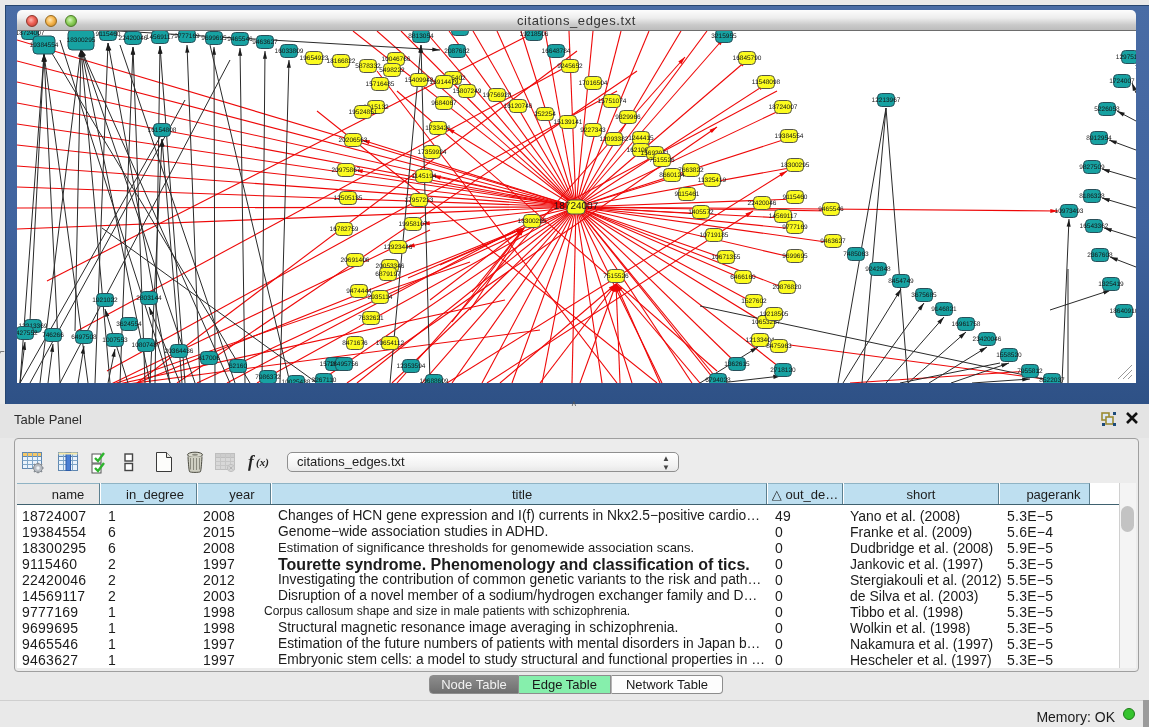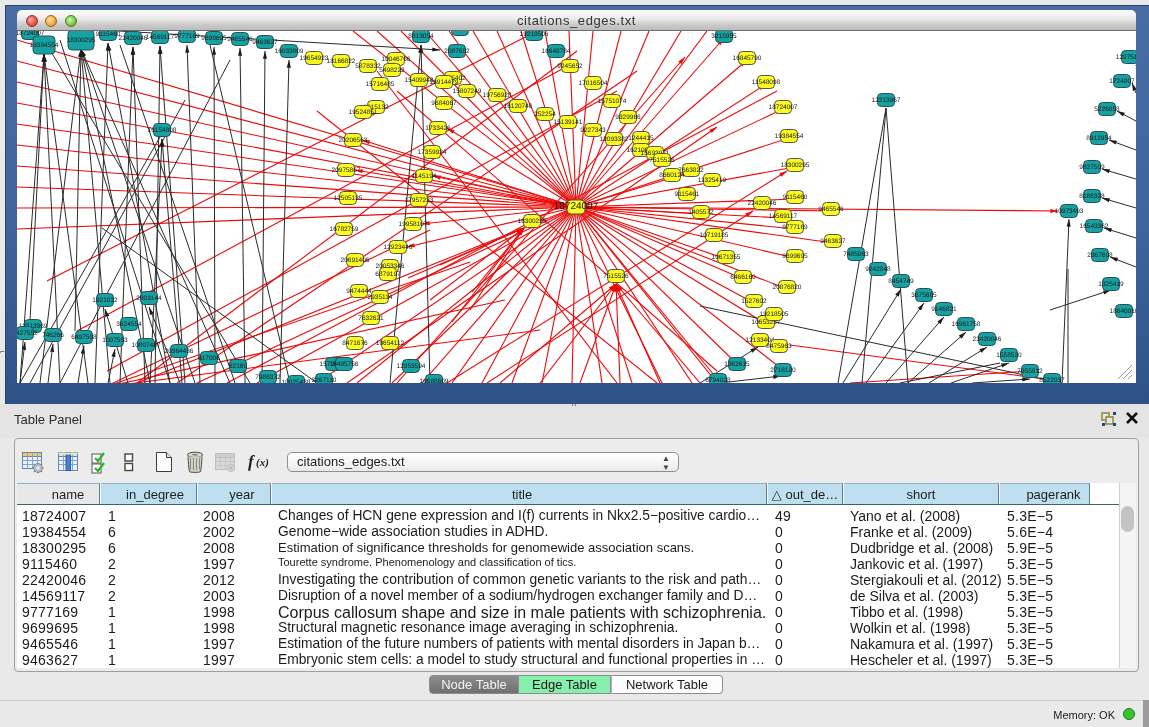--- a/index.html
+++ b/index.html
@@ -22,21 +22,21 @@
 .steppers { position:absolute; right:8px; top:1px; font-size:8px; color:#444; line-height:9px; text-align:center; }
 .thead { position:absolute; left:17px; top:483px; width:1119px; height:22px; background:#fff; }
 .hcell { position:absolute; top:483px; height:21px; border-right:1px solid #5c7f8f; border-top:1px solid #8fb3c4;
   font-size:13px; color:#1d1d1d; text-align:center; line-height:21px; }
 .tbody { position:absolute; left:17px; top:505px; width:1102px; height:163px; background:#fff; }
 .cell { position:absolute; font-size:14px; color:#1b1b1b; white-space:pre; }
 .sbar { position:absolute; left:1119px; top:483px; width:17px; height:185px; background:#f4f4f4; border-left:1px solid #d0d0d0; }
 .sthumb { position:absolute; left:1121px; top:506px; width:13px; height:26px; background:#c3c3c3; border-radius:7px; }
 .seg { position:absolute; top:675px; height:19px; font-size:13px; line-height:18px; text-align:center; border:1px solid #8d8d8d; }
 .statusbar { position:absolute; left:0; top:700px; width:1149px; height:27px; background:#e9e9e9; border-top:1px solid #cfcfcf; }
-.mem { position:absolute; right:34px; top:709px; font-size:11px; color:#1b1b1b; }
+.mem { position:absolute; right:34px; top:709px; font-size:14px; color:#1b1b1b; }
 .memdot { position:absolute; right:14px; top:708px; width:12px; height:12px; border-radius:50%; background:#35c32e; border:1px solid #1f7a1a; }
 </style></head><body>
 <div class="frame"></div>
 <div style="position:absolute;left:0px;top:348px;width:4px;height:8px;color:#555;font-size:8px;line-height:8px">⌐</div>
 <div class="titlebar">
   <div class="light" style="left:9px;background:radial-gradient(circle at 4px 4px,#ffb6ae,#ee6156 45%,#b33c31 95%);border:1px solid #8f3329"></div>
   <div class="light" style="left:28px;background:radial-gradient(circle at 4px 4px,#ffe9b8,#f6b64e 45%,#c08023 95%);border:1px solid #96691e"></div>
   <div class="light" style="left:48px;background:radial-gradient(circle at 4px 4px,#d6f6c0,#8ed05a 45%,#55992e 95%);border:1px solid #4c7c27"></div>
   <div class="title">citations_edges.txt</div>
 </div>
@@ -666,57 +666,57 @@
 <div class="tbody"></div>
 <div class="cell" style="left:22px;top:508px;width:80px;overflow:hidden;letter-spacing:0.25px;">18724007</div>
 <div class="cell" style="left:108px;top:508px;width:90px;overflow:hidden;letter-spacing:0.25px;">1</div>
 <div class="cell" style="left:203px;top:508px;width:70px;overflow:hidden;letter-spacing:0.25px;">2008</div>
 <div class="cell" style="left:278px;top:508px;width:489px;overflow:hidden;font-size:13.8px;white-space:nowrap;text-overflow:ellipsis;">Changes of HCN gene expression and I(f) currents in Nkx2.5−positive cardiomyocytes</div>
 <div class="cell" style="left:775px;top:508px;width:70px;overflow:hidden;letter-spacing:0.25px;">49</div>
 <div class="cell" style="left:850px;top:508px;width:152px;overflow:hidden;">Yano et al. (2008)</div>
 <div class="cell" style="left:1007px;top:508px;width:85px;overflow:hidden;letter-spacing:0.25px;">5.3E−5</div>
 <div class="cell" style="left:22px;top:524px;width:80px;overflow:hidden;letter-spacing:0.25px;">19384554</div>
 <div class="cell" style="left:108px;top:524px;width:90px;overflow:hidden;letter-spacing:0.25px;">6</div>
-<div class="cell" style="left:203px;top:524px;width:70px;overflow:hidden;letter-spacing:0.25px;">2002</div>
+<div class="cell" style="left:203px;top:524px;width:70px;overflow:hidden;letter-spacing:0.25px;">2015</div>
 <div class="cell" style="left:278px;top:524px;width:489px;overflow:hidden;font-size:13.8px;white-space:nowrap;text-overflow:ellipsis;">Genome−wide association studies in ADHD.</div>
 <div class="cell" style="left:775px;top:524px;width:70px;overflow:hidden;letter-spacing:0.25px;">0</div>
 <div class="cell" style="left:850px;top:524px;width:152px;overflow:hidden;">Franke et al. (2009)</div>
 <div class="cell" style="left:1007px;top:524px;width:85px;overflow:hidden;letter-spacing:0.25px;">5.6E−4</div>
 <div class="cell" style="left:22px;top:540px;width:80px;overflow:hidden;letter-spacing:0.25px;">18300295</div>
 <div class="cell" style="left:108px;top:540px;width:90px;overflow:hidden;letter-spacing:0.25px;">6</div>
 <div class="cell" style="left:203px;top:540px;width:70px;overflow:hidden;letter-spacing:0.25px;">2008</div>
 <div class="cell" style="left:278px;top:540px;width:489px;overflow:hidden;font-size:13px;white-space:nowrap;text-overflow:ellipsis;">Estimation of significance thresholds for genomewide association scans.</div>
 <div class="cell" style="left:775px;top:540px;width:70px;overflow:hidden;letter-spacing:0.25px;">0</div>
 <div class="cell" style="left:850px;top:540px;width:152px;overflow:hidden;">Dudbridge et al. (2008)</div>
 <div class="cell" style="left:1007px;top:540px;width:85px;overflow:hidden;letter-spacing:0.25px;">5.9E−5</div>
 <div class="cell" style="left:22px;top:556px;width:80px;overflow:hidden;letter-spacing:0.25px;">9115460</div>
 <div class="cell" style="left:108px;top:556px;width:90px;overflow:hidden;letter-spacing:0.25px;">2</div>
 <div class="cell" style="left:203px;top:556px;width:70px;overflow:hidden;letter-spacing:0.25px;">1997</div>
-<div class="cell" style="left:278px;top:556px;width:489px;overflow:hidden;font-size:11px;white-space:nowrap;text-overflow:ellipsis;">Tourette syndrome. Phenomenology and classification of tics.</div>
+<div class="cell" style="left:278px;top:556px;width:489px;overflow:hidden;font-size:16px;white-space:nowrap;text-overflow:ellipsis;font-weight:bold;">Tourette syndrome. Phenomenology and classification of tics.</div>
 <div class="cell" style="left:775px;top:556px;width:70px;overflow:hidden;letter-spacing:0.25px;">0</div>
 <div class="cell" style="left:850px;top:556px;width:152px;overflow:hidden;">Jankovic et al. (1997)</div>
 <div class="cell" style="left:1007px;top:556px;width:85px;overflow:hidden;letter-spacing:0.25px;">5.3E−5</div>
 <div class="cell" style="left:22px;top:572px;width:80px;overflow:hidden;letter-spacing:0.25px;">22420046</div>
 <div class="cell" style="left:108px;top:572px;width:90px;overflow:hidden;letter-spacing:0.25px;">2</div>
 <div class="cell" style="left:203px;top:572px;width:70px;overflow:hidden;letter-spacing:0.25px;">2012</div>
 <div class="cell" style="left:278px;top:572px;width:489px;overflow:hidden;font-size:13.8px;white-space:nowrap;text-overflow:ellipsis;">Investigating the contribution of common genetic variants to the risk and pathogenesis of ADHD</div>
 <div class="cell" style="left:775px;top:572px;width:70px;overflow:hidden;letter-spacing:0.25px;">0</div>
 <div class="cell" style="left:850px;top:572px;width:152px;overflow:hidden;">Stergiakouli et al. (2012)</div>
 <div class="cell" style="left:1007px;top:572px;width:85px;overflow:hidden;letter-spacing:0.25px;">5.5E−5</div>
 <div class="cell" style="left:22px;top:588px;width:80px;overflow:hidden;letter-spacing:0.25px;">14569117</div>
 <div class="cell" style="left:108px;top:588px;width:90px;overflow:hidden;letter-spacing:0.25px;">2</div>
 <div class="cell" style="left:203px;top:588px;width:70px;overflow:hidden;letter-spacing:0.25px;">2003</div>
 <div class="cell" style="left:278px;top:588px;width:489px;overflow:hidden;font-size:13.8px;white-space:nowrap;text-overflow:ellipsis;">Disruption of a novel member of a sodium/hydrogen exchanger family and DOCK3 in a patient</div>
 <div class="cell" style="left:775px;top:588px;width:70px;overflow:hidden;letter-spacing:0.25px;">0</div>
 <div class="cell" style="left:850px;top:588px;width:152px;overflow:hidden;">de Silva et al. (2003)</div>
 <div class="cell" style="left:1007px;top:588px;width:85px;overflow:hidden;letter-spacing:0.25px;">5.3E−5</div>
 <div class="cell" style="left:22px;top:604px;width:80px;overflow:hidden;letter-spacing:0.25px;">9777169</div>
 <div class="cell" style="left:108px;top:604px;width:90px;overflow:hidden;letter-spacing:0.25px;">1</div>
 <div class="cell" style="left:203px;top:604px;width:70px;overflow:hidden;letter-spacing:0.25px;">1998</div>
-<div class="cell" style="left:278px;top:604px;width:489px;overflow:hidden;font-size:16px;white-space:nowrap;text-overflow:ellipsis;">Corpus callosum shape and size in male patients with schizophrenia.</div>
+<div class="cell" style="left:264px;top:604px;width:489px;overflow:hidden;font-size:12px;white-space:nowrap;text-overflow:ellipsis;">Corpus callosum shape and size in male patients with schizophrenia.</div>
 <div class="cell" style="left:775px;top:604px;width:70px;overflow:hidden;letter-spacing:0.25px;">0</div>
 <div class="cell" style="left:850px;top:604px;width:152px;overflow:hidden;">Tibbo et al. (1998)</div>
 <div class="cell" style="left:1007px;top:604px;width:85px;overflow:hidden;letter-spacing:0.25px;">5.3E−5</div>
 <div class="cell" style="left:22px;top:620px;width:80px;overflow:hidden;letter-spacing:0.25px;">9699695</div>
 <div class="cell" style="left:108px;top:620px;width:90px;overflow:hidden;letter-spacing:0.25px;">1</div>
 <div class="cell" style="left:203px;top:620px;width:70px;overflow:hidden;letter-spacing:0.25px;">1998</div>
 <div class="cell" style="left:278px;top:620px;width:489px;overflow:hidden;font-size:13.8px;white-space:nowrap;text-overflow:ellipsis;">Structural magnetic resonance image averaging in schizophrenia.</div>
 <div class="cell" style="left:775px;top:620px;width:70px;overflow:hidden;letter-spacing:0.25px;">0</div>
 <div class="cell" style="left:850px;top:620px;width:152px;overflow:hidden;">Wolkin et al. (1998)</div>
 <div class="cell" style="left:1007px;top:620px;width:85px;overflow:hidden;letter-spacing:0.25px;">5.3E−5</div>

